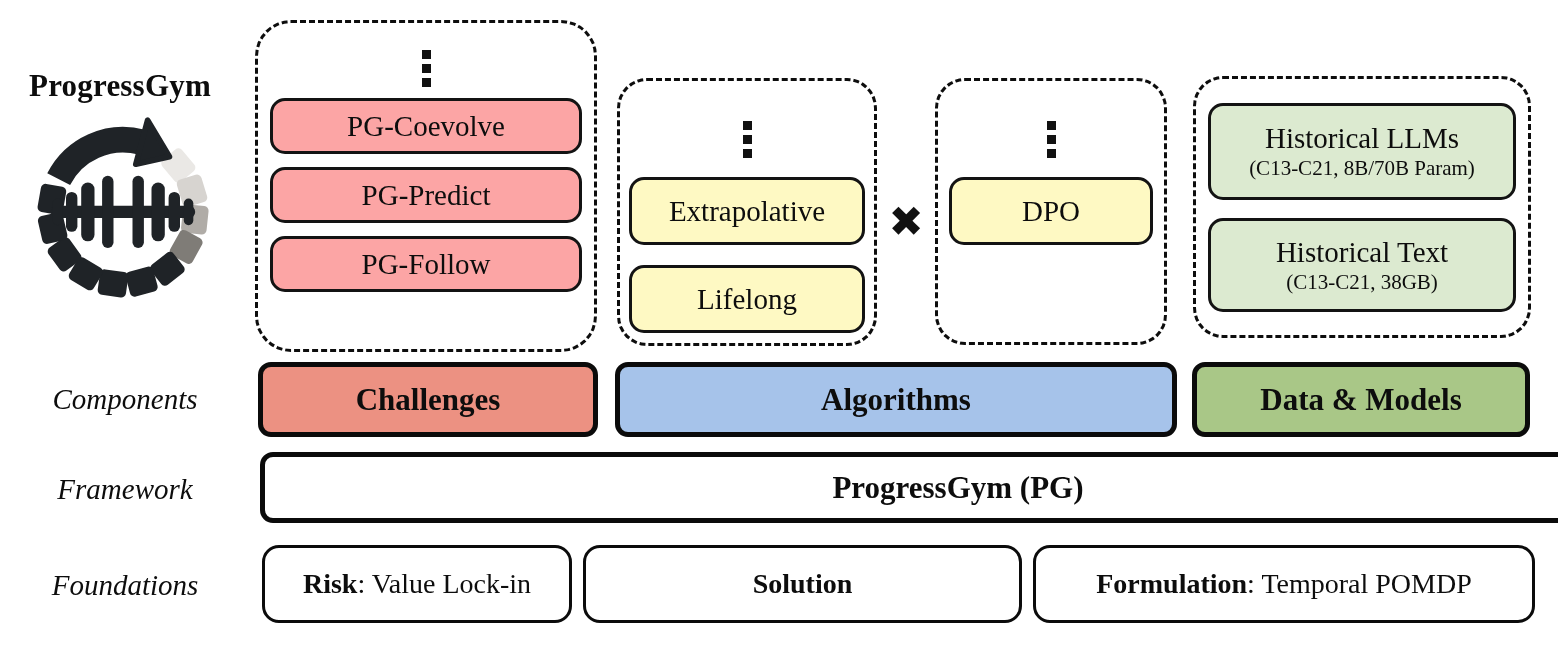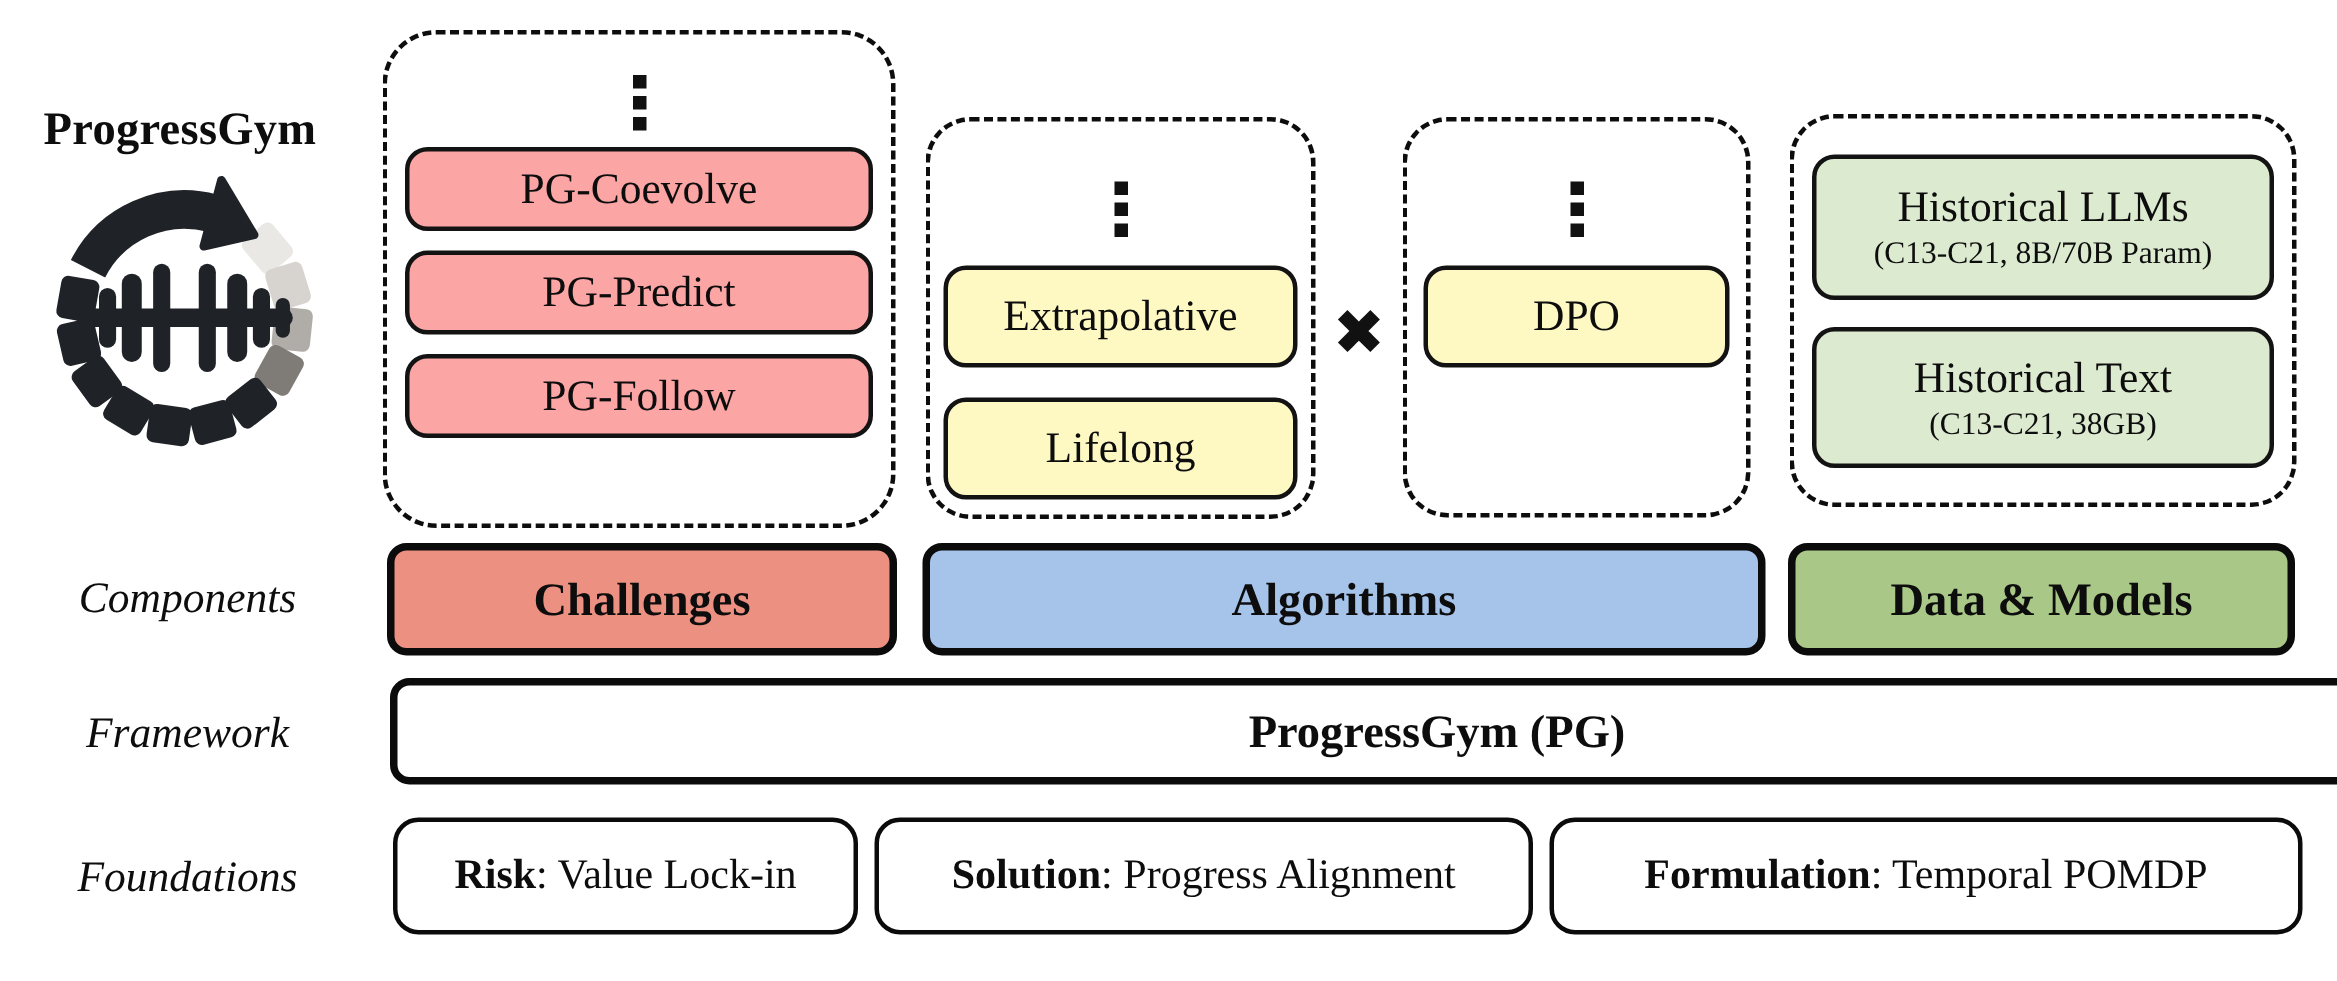--- a/index.html
+++ b/index.html
@@ -174,20 +174,19 @@
   <div class="row-label lbl-framework">Framework</div>
   <div class="framework">ProgressGym (PG)</div>
 
   <div class="row-label lbl-foundations">Foundations</div>
   <div class="found found-risk">
       <span class="f-term">Risk</span>
       <span>: Value Lock-in</span>
     </div>
   <div class="found found-solution">
       <span class="f-term">Solution</span>
-      <span>: Progress Alignment</span>
     </div>
   <div class="found found-formulation">
       <span class="f-term">Formulation</span>
       <span>: Temporal POMDP</span>
     </div>
 
 </div>
 
 </body></html>

